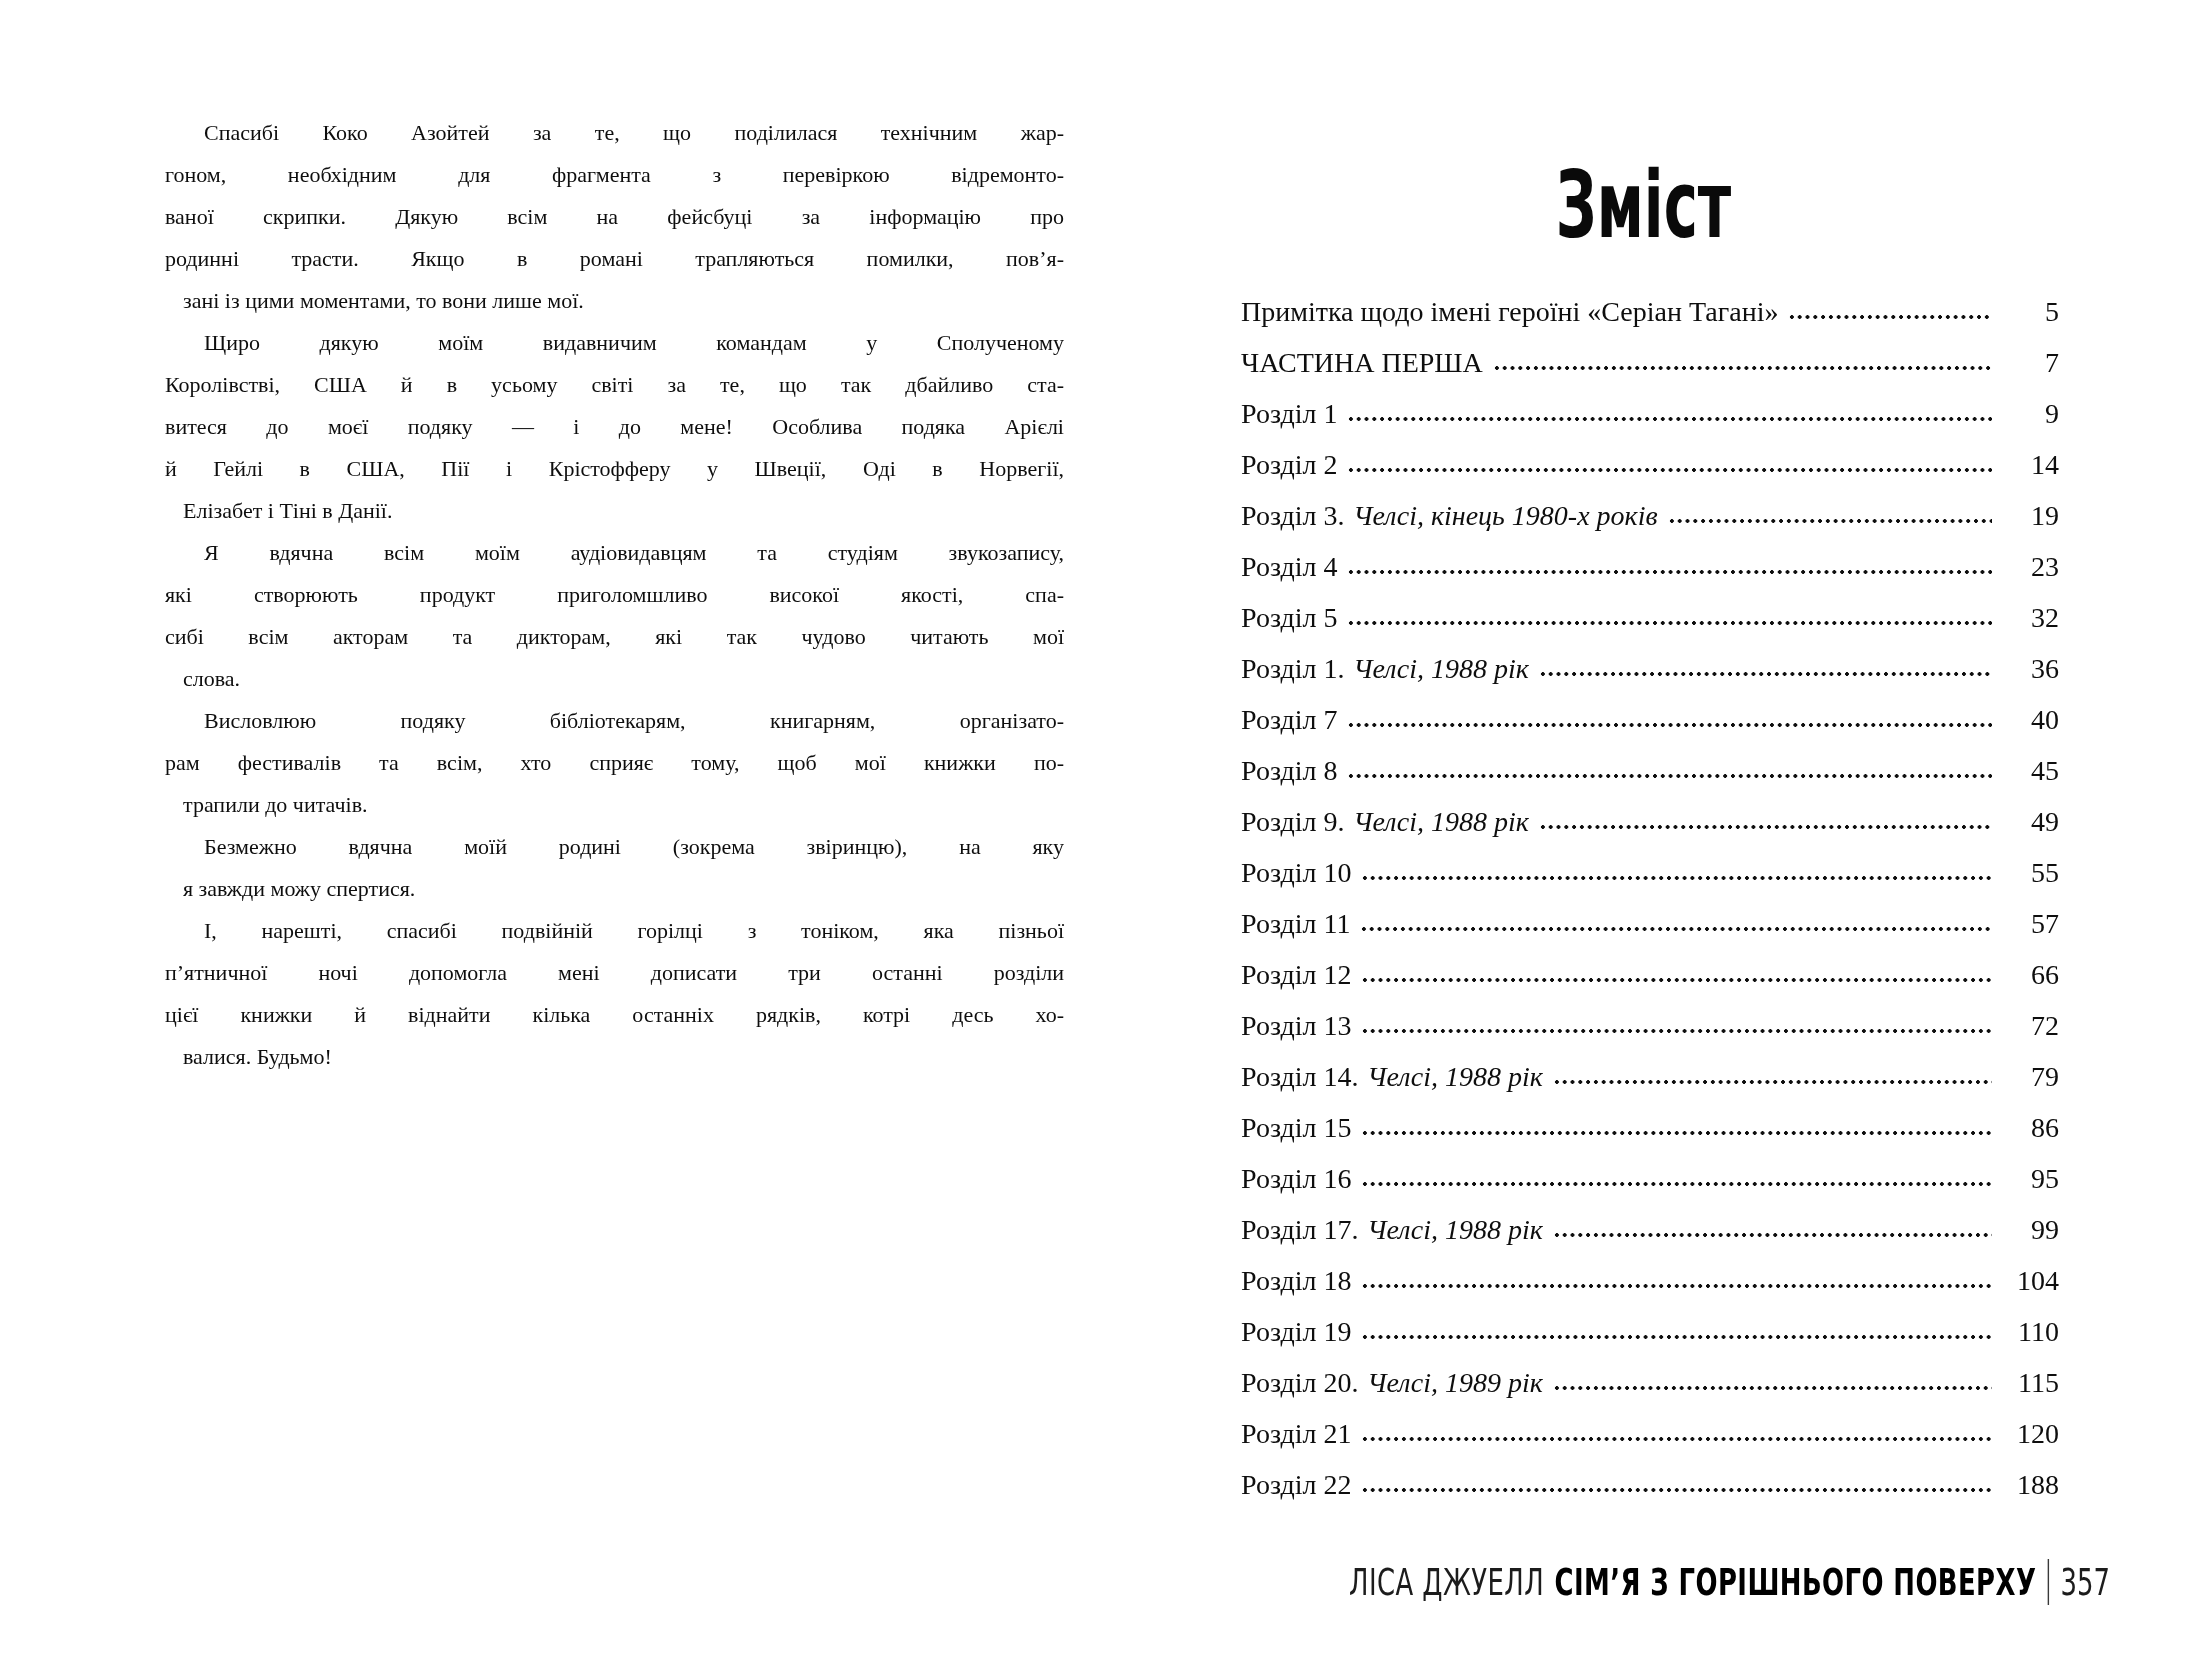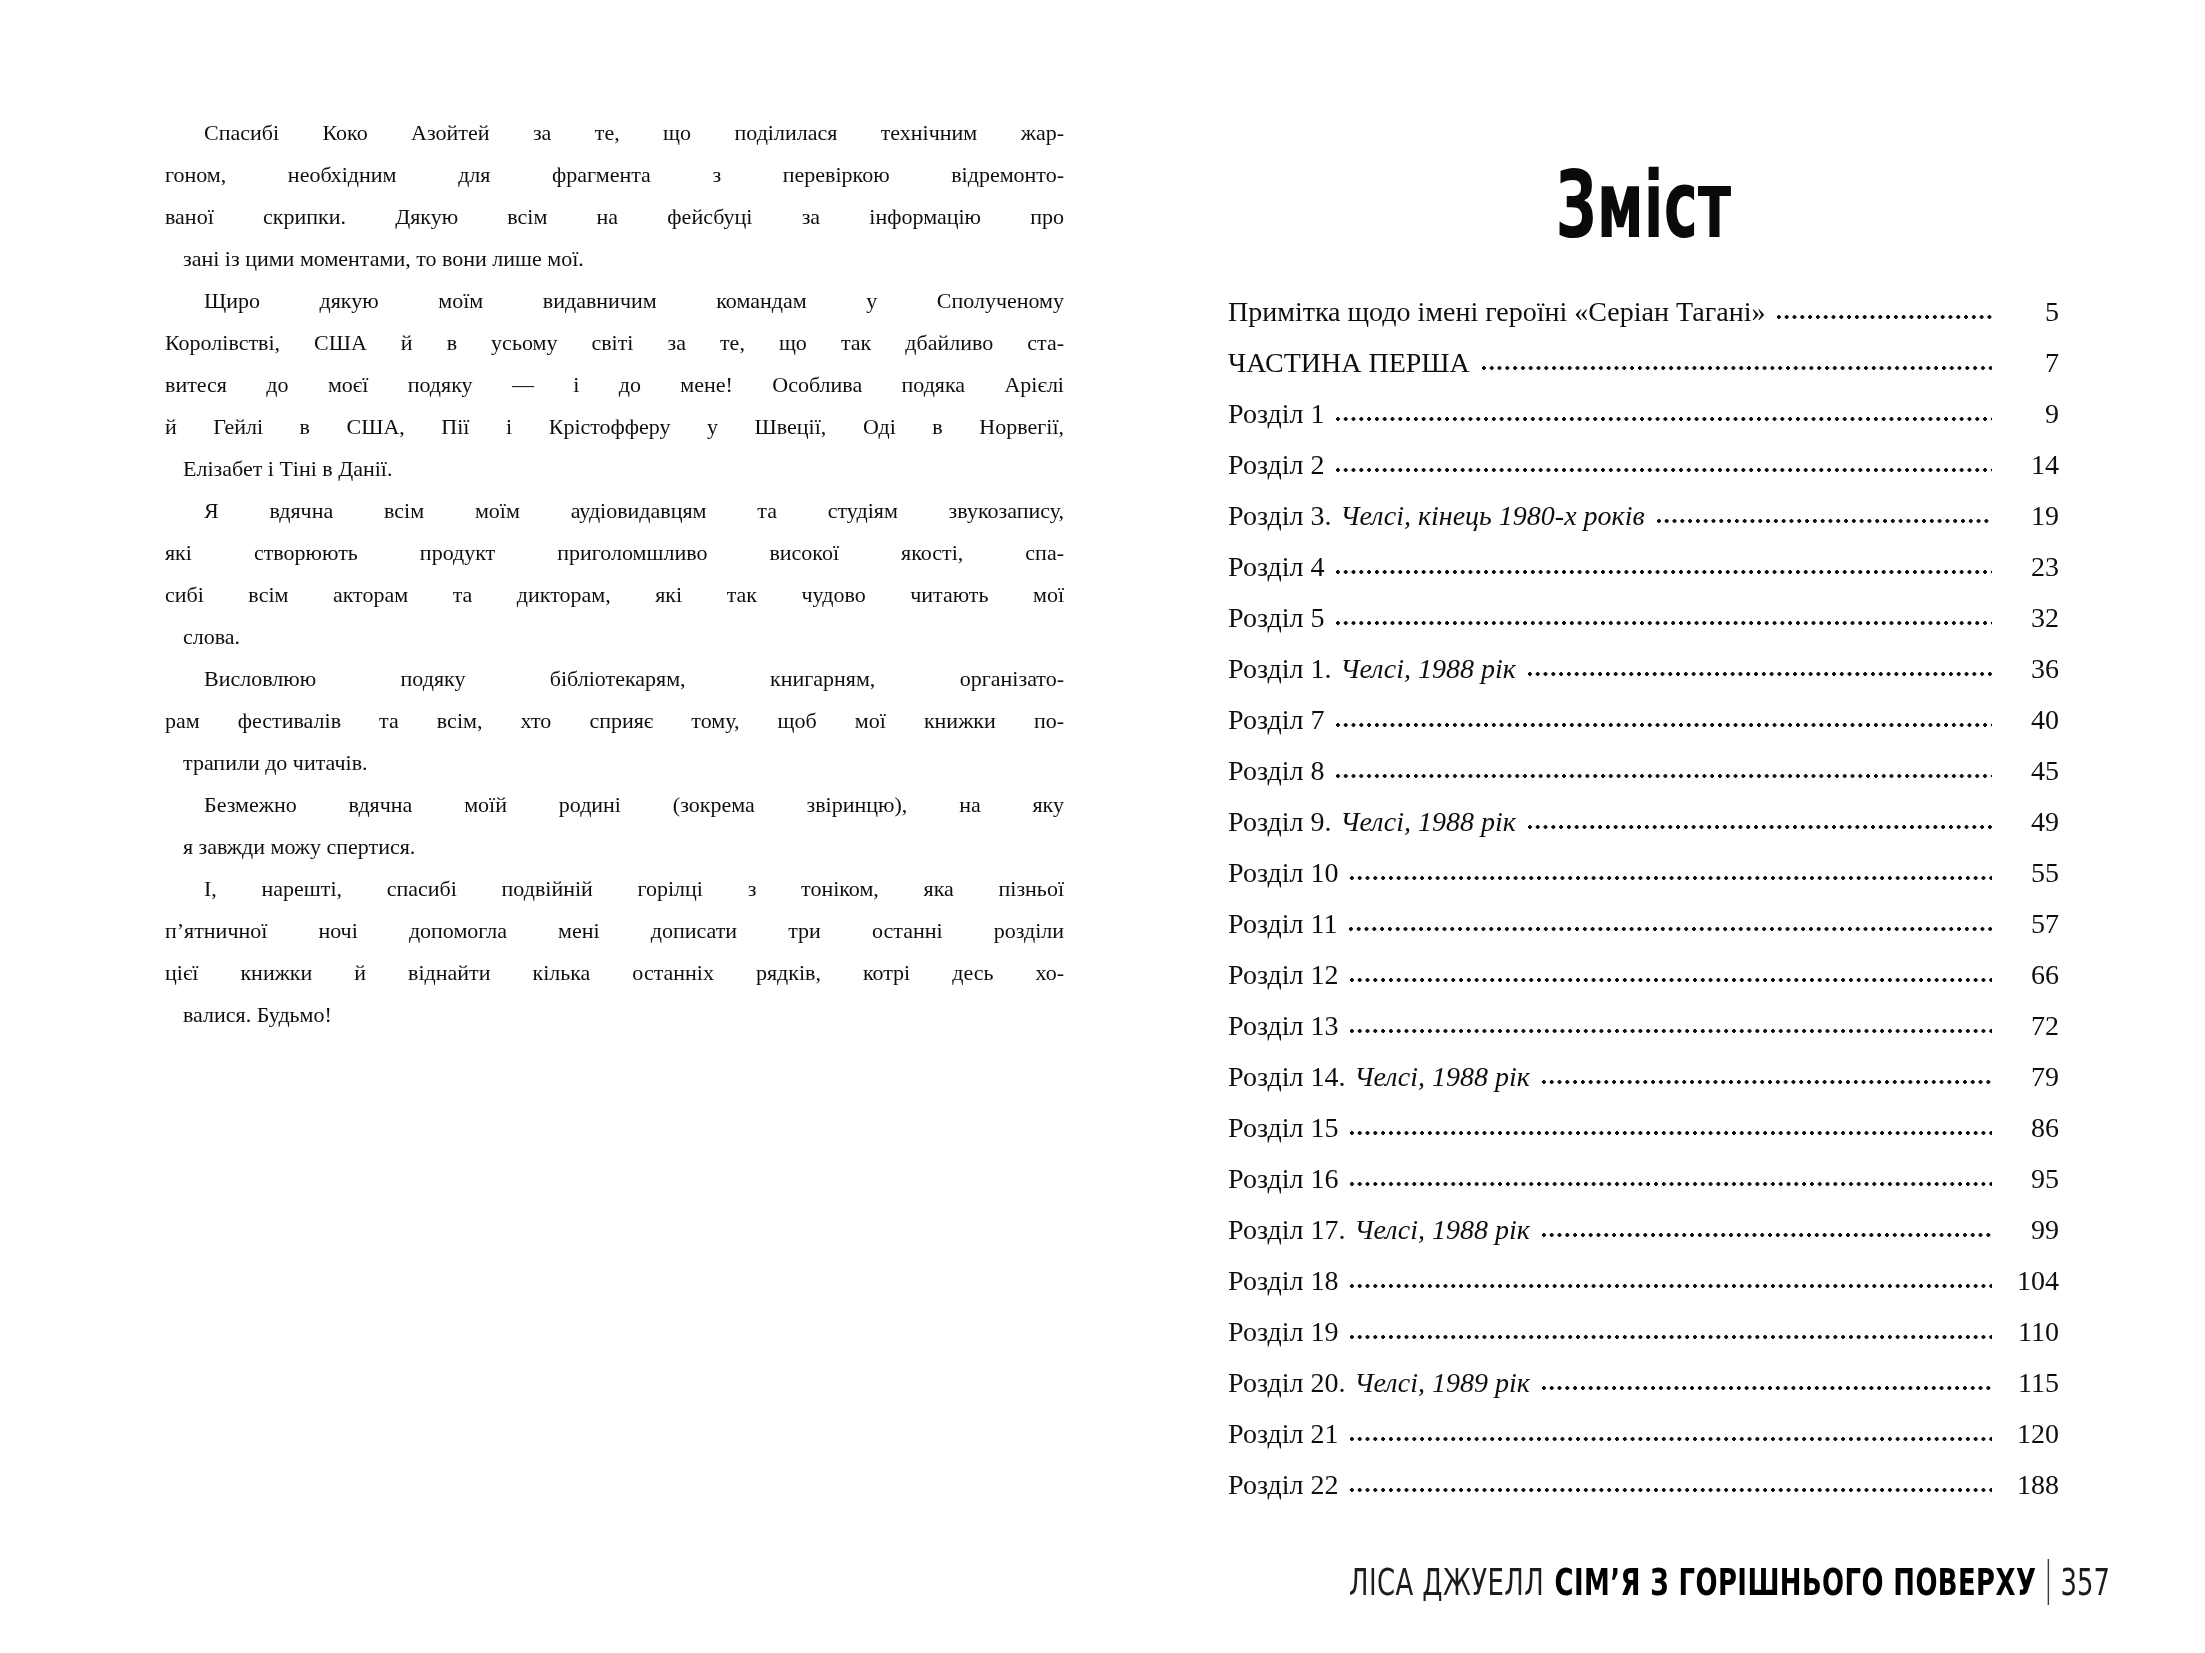--- a/index.html
+++ b/index.html
@@ -58,20 +58,21 @@
     top: 286px;
     width: 831px;
     font-size: 28px;
   }
   .toc-row {
     display: flex;
     align-items: flex-start;
     height: 51px;
     line-height: 51px;
     white-space: nowrap;
+    margin-left: 13px;
   }
   .toc-label { white-space: nowrap; flex: 0 0 auto; }
   .toc-label .ital { font-style: italic; margin-left: 8.7px; }
   .toc-label .ital:empty { margin-left: 0; }
   .dots {
     flex: 1 1 auto;
     align-self: stretch;
     margin: 0 5px 0 10px;
     background-image: radial-gradient(circle, #0e0e0e 1.6px, rgba(0,0,0,0) 2.1px);
     background-size: 7.8px 7.8px;
@@ -107,20 +108,21 @@
 </head>
 <body>
 
 <div class="spread">
 
   <div class="ack" id="ack-paragraphs">
       <div class="para">
         <div class="pline first">Спасибі Коко Азойтей за те, що поділилася технічним жар-</div>
         <div class="pline">гоном, необхідним для фрагмента з перевіркою відремонто-</div>
         <div class="pline">ваної скрипки. Дякую всім на фейсбуці за інформацію про</div>
+        <div class="pline">родинні трасти. Якщо в романі трапляються помилки, пов’я-</div>
         <div class="pline last">зані із цими моментами, то вони лише мої.</div>
       </div>
       <div class="para">
         <div class="pline first">Щиро дякую моїм видавничим командам у Сполученому</div>
         <div class="pline">Королівстві, США й в усьому світі за те, що так дбайливо ста-</div>
         <div class="pline">витеся до моєї подяку — і до мене! Особлива подяка Арієлі</div>
         <div class="pline">й Гейлі в США, Пії і Крістофферу у Швеції, Оді в Норвегії,</div>
         <div class="pline last">Елізабет і Тіні в Данії.</div>
       </div>
       <div class="para">

